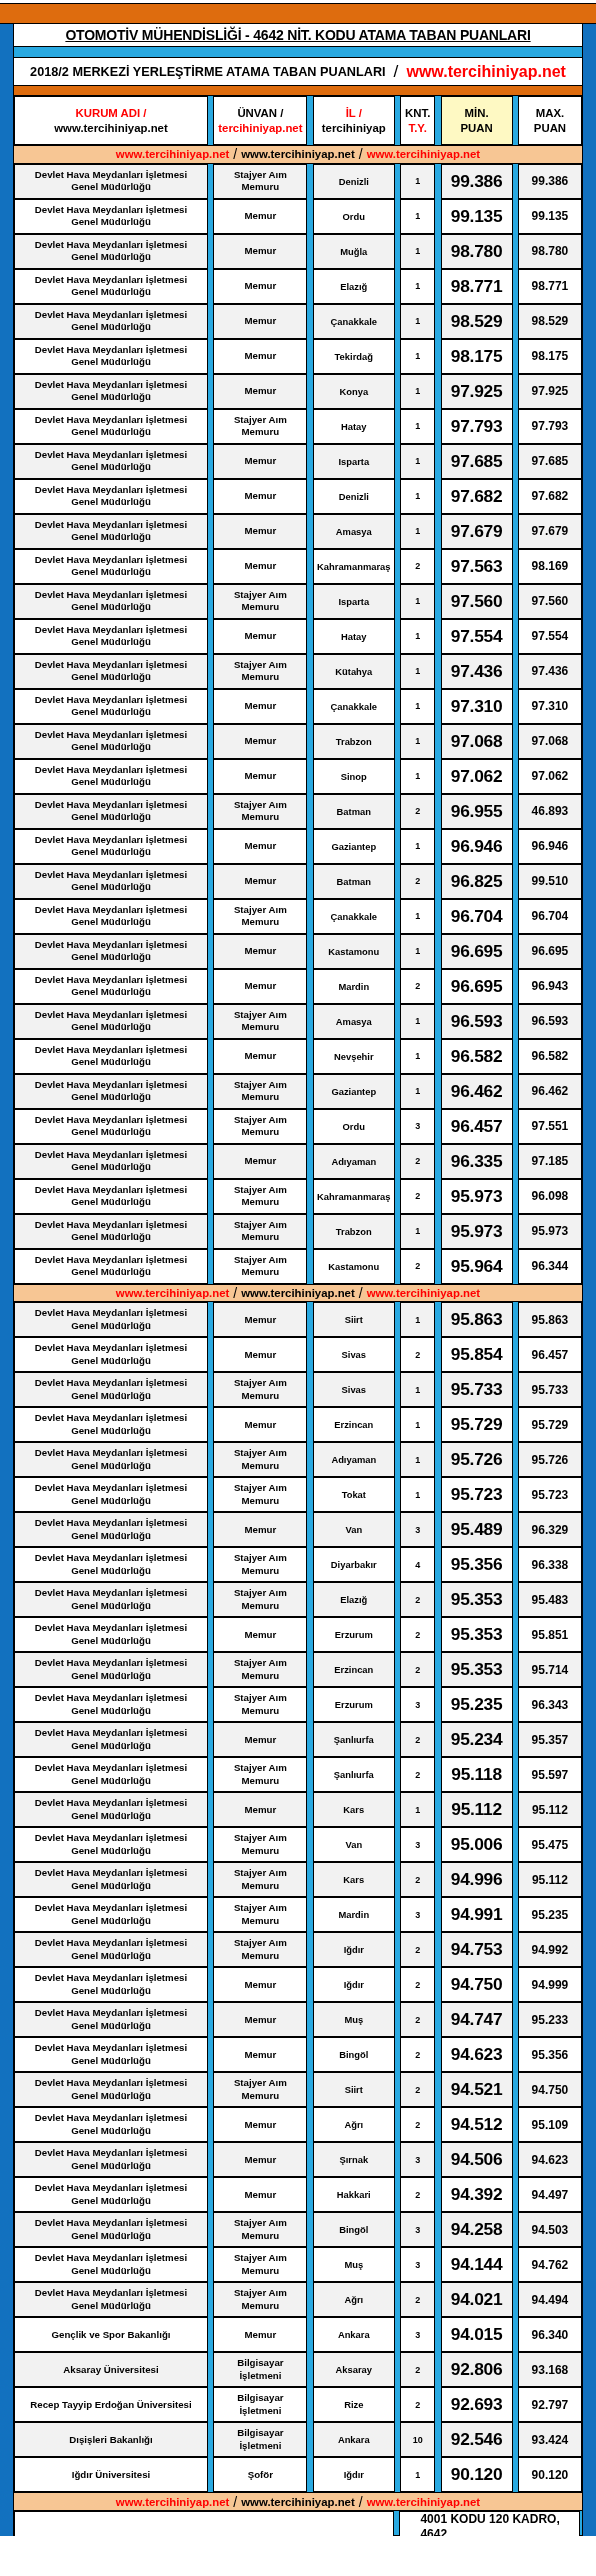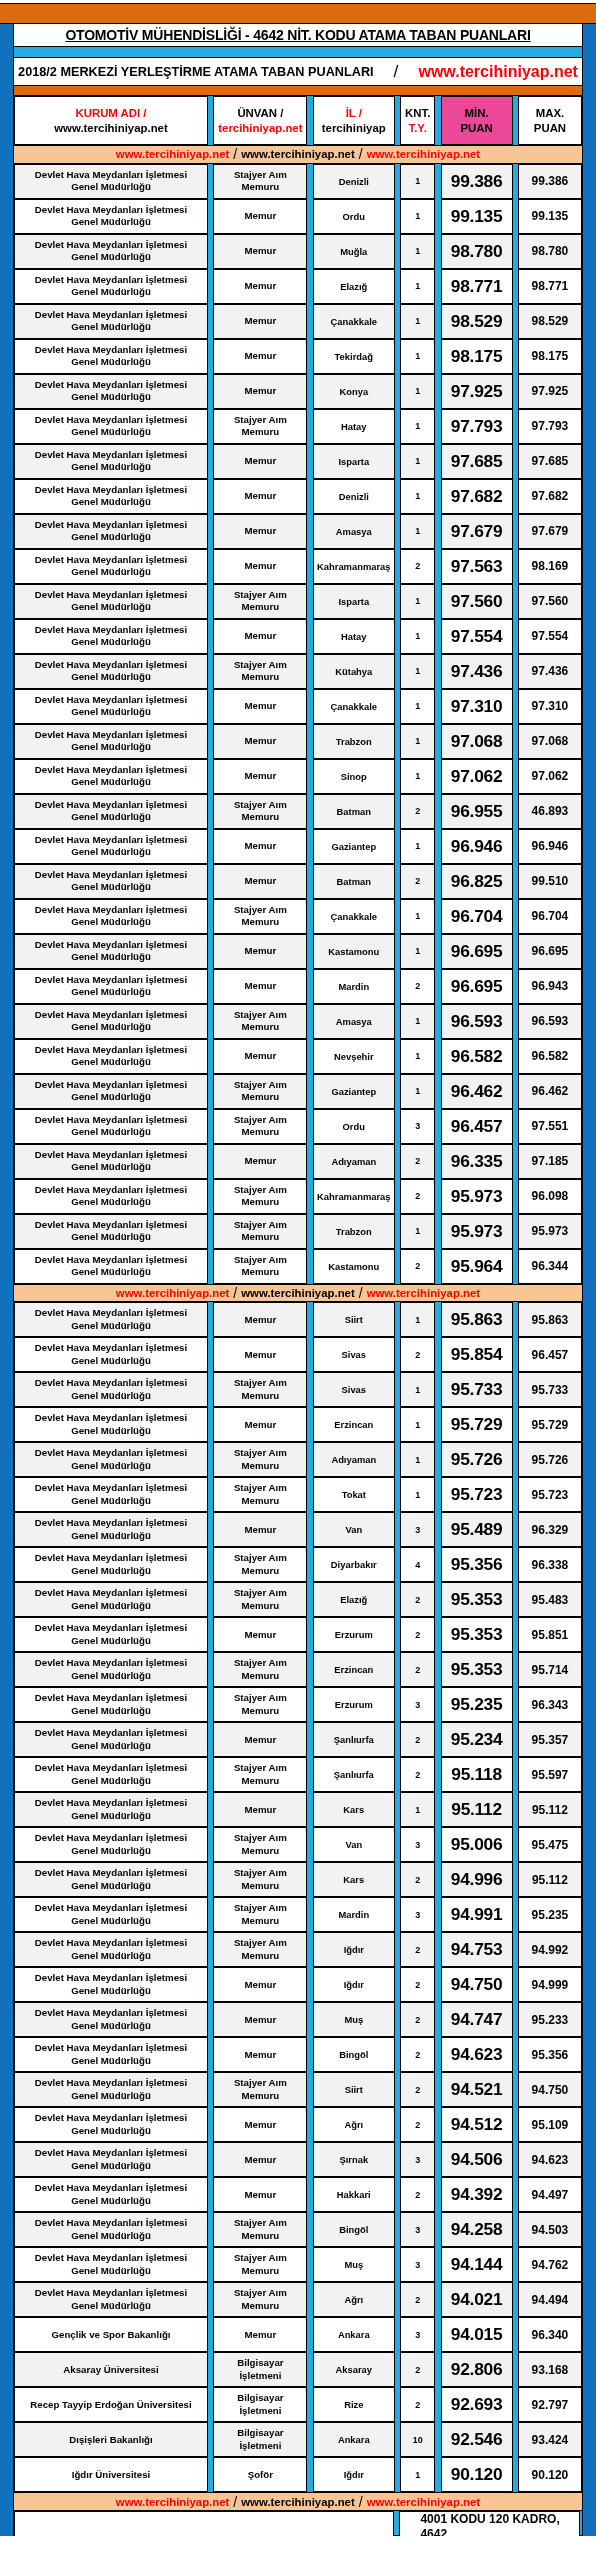--- a/index.html
+++ b/index.html
@@ -4,31 +4,31 @@
 <style>
   html,body{margin:0;padding:0;background:#fff;}
   .page{width:596px;font-family:"Liberation Sans",sans-serif;font-weight:bold;color:#000;}
   .orange-bar{background:#DE6C0E;border-top:0.7px solid #000;border-bottom:1.3px solid #000;}
   .top-orange{height:19px;margin-top:3.3px;}
   .frame{border-left:13.4px solid #1271BF;border-right:13.4px solid #1271BF;background:#fff;}
   .inner{border-left:1.3px solid #000;border-right:1.3px solid #000;border-bottom:1.3px solid #000;}
   .title-row{height:21.4px;display:flex;align-items:center;justify-content:center;
     font-size:14px;letter-spacing:-0.2px;border-bottom:1.3px solid #000;text-decoration:underline;}
   .lightblue-bar{height:10.7px;background:#29A9E1;border-bottom:1.3px solid #000;}
-  .subtitle-row{height:27px;display:flex;align-items:center;justify-content:center;gap:20px;
+  .subtitle-row{height:27px;display:flex;align-items:center;justify-content:center;gap:8px;
     font-size:12.7px;border-bottom:1.3px solid #000;}
   .subtitle-row .sep{font-size:17.4px;font-weight:normal;}
   .subtitle-row .url{color:#FF0000;font-size:16px;}
   .orange-thin{height:8.7px;background:#DE6C0E;border-bottom:1.3px solid #000;}
   .grid6{display:grid;grid-template-columns:194px 94px 82px 35px 72px 64px;column-gap:5.4px;background:#29A9E1;}
   .header-row{height:49px;}
   .hcell{background:#fff;border:0.7px solid #000;display:flex;flex-direction:column;
     align-items:center;justify-content:center;gap:2px;font-size:11.4px;line-height:1.1;box-sizing:border-box;}
   .hcell .red{color:#FF0000;}
-  .hcell.yellow{background:#ec4899;}
+  .hcell.yellow{background:#fef9c3;}
   .banner{height:16.7px;background:#F7C694;border-top:0.7px solid #000;border-bottom:0.7px solid #000;
     display:flex;align-items:center;justify-content:center;gap:4px;font-size:11.4px;}
   .banner .red{color:#FF0000;}
   .banner .sep{font-weight:normal;font-size:14px;}
   .trow{height:35px;}
   .cell{background:#fff;border:0.7px solid #000;box-sizing:border-box;display:flex;
     align-items:center;justify-content:center;text-align:center;overflow:hidden;}
   .alt .cell{background:#F2F2F2;}
   .cell.kurum{font-size:9.7px;line-height:1.3;padding:0 5.4px;}
   .cell.unvan{font-size:9.7px;line-height:1.3;padding:0 9.4px;}

